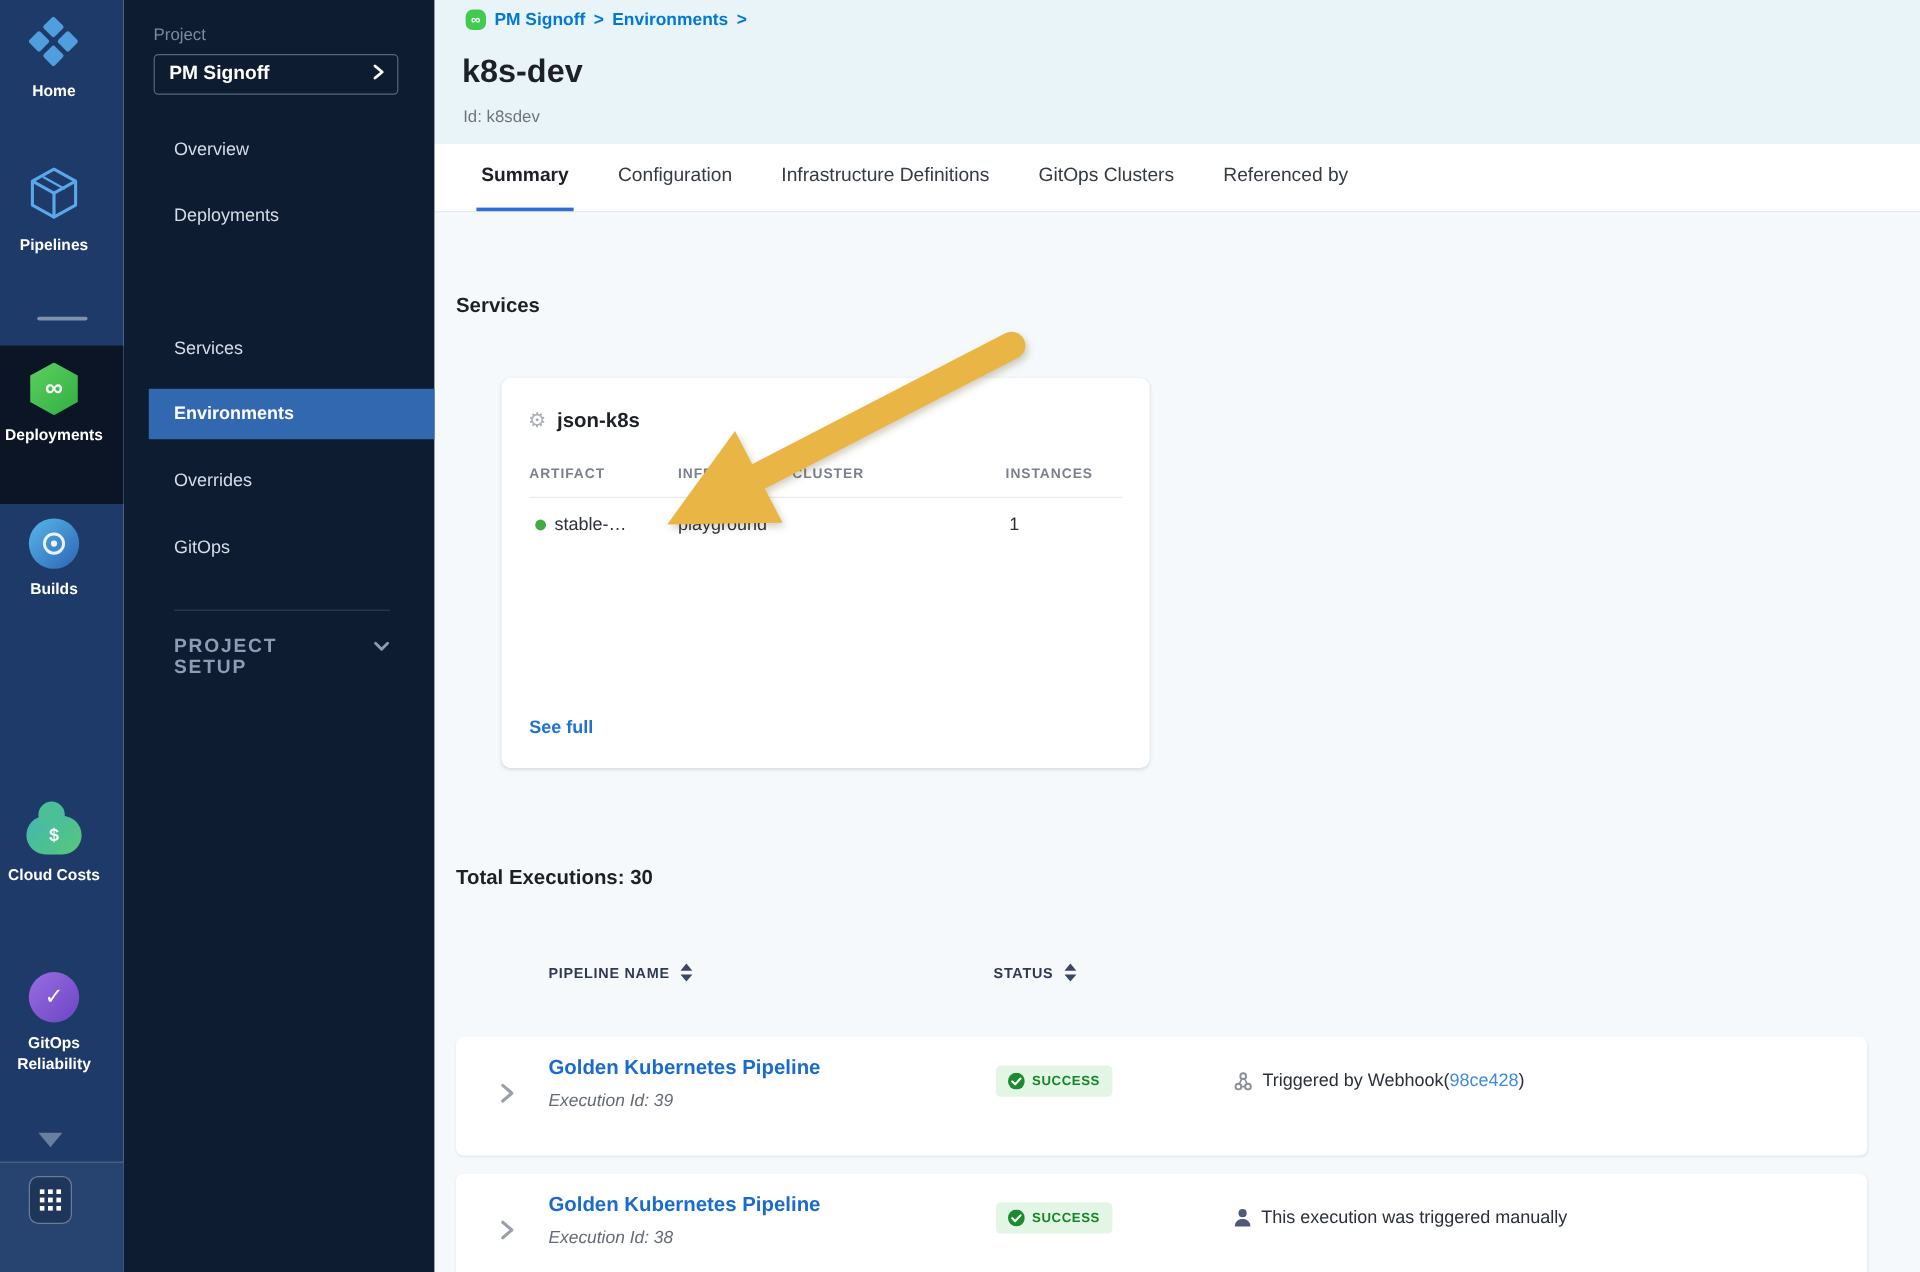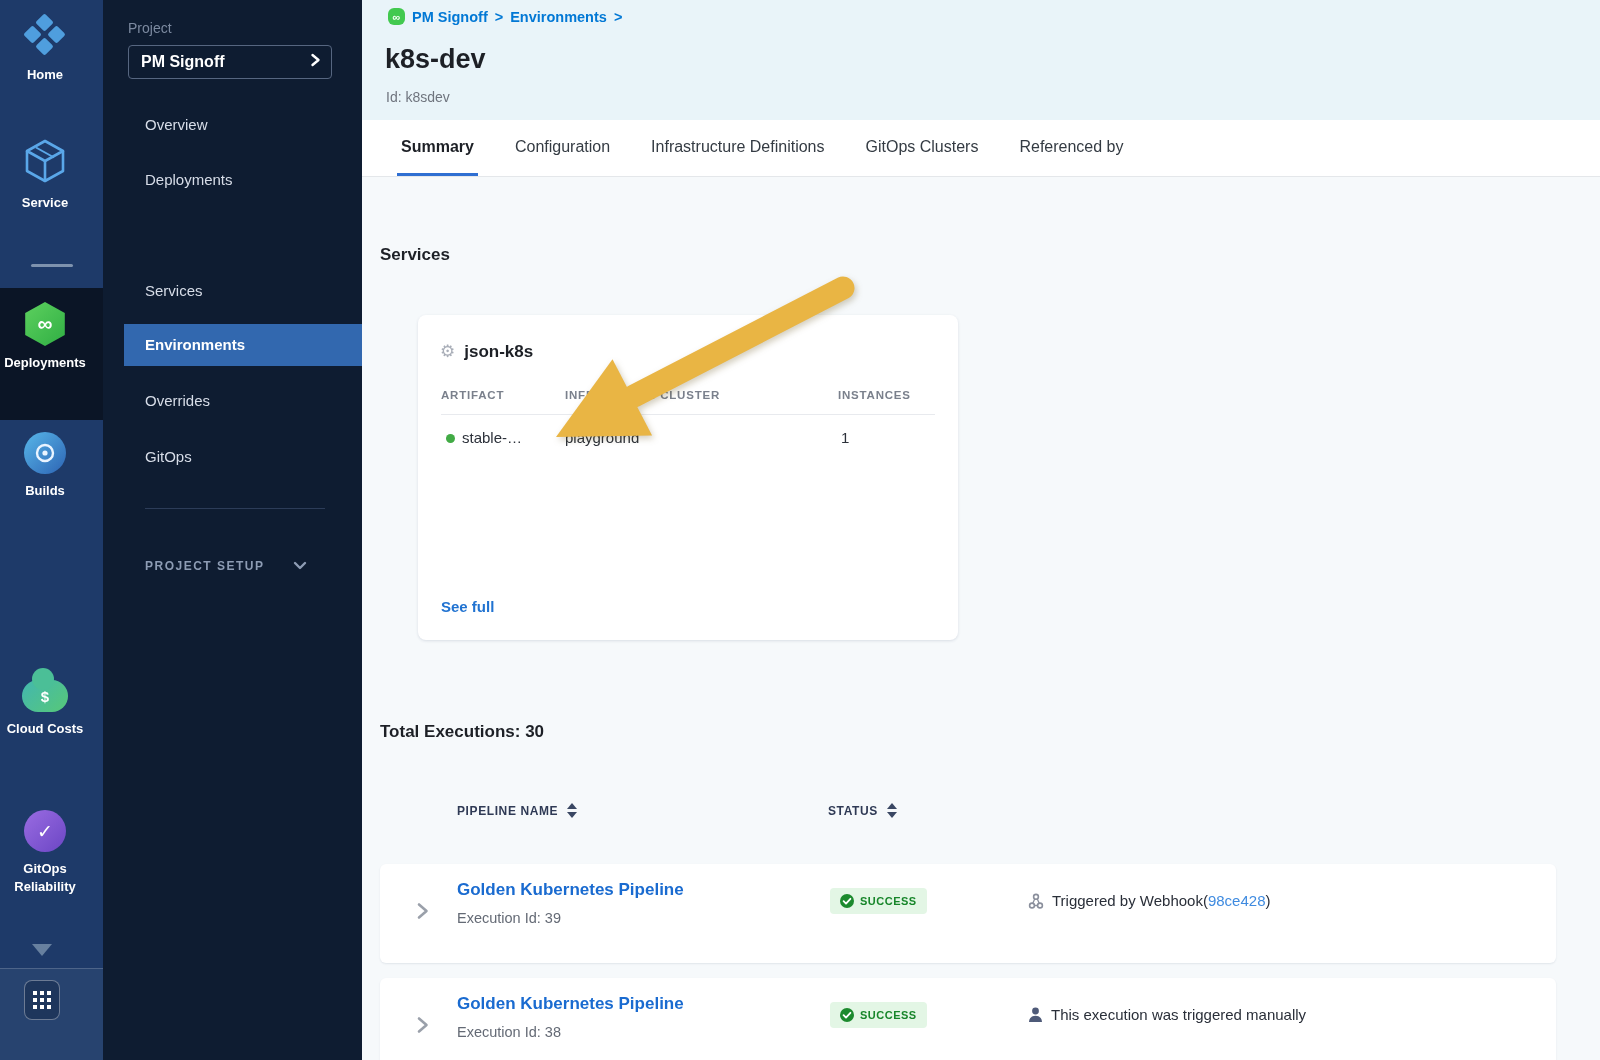--- a/index.html
+++ b/index.html
@@ -41,21 +41,21 @@
   .psb-label { position:absolute; left:25px; top:20px; color:#7c8aa0; font-size:14px; }
   .proj-select { position:absolute; left:25px; top:45px; width:204px; height:34px;
     border:1px solid #566680; border-radius:4px; display:flex; align-items:center; cursor:pointer; }
   .proj-select .val { color:#fff; font-weight:700; font-size:16px; padding-left:12px; flex:1; }
   .proj-select .chev { margin-right:10px; }
   .psb-item { position:absolute; left:0; width:243px; height:42px; line-height:42px;
     color:#d7dde8; font-size:15px; padding-left:42px; cursor:pointer; }
   .psb-item.active { background:#3268af; color:#fff; font-weight:600; left:21px; width:238px; padding-left:21px; border-radius:0; }
   .psb-divider { position:absolute; left:42px; top:508px; width:180px; height:1px; background:#2c3c58; }
   .psb-setup { position:absolute; left:42px; top:530px; width:180px; color:#8d9cb4;
-    font-size:12px; font-weight:700; letter-spacing:1.5px; cursor:pointer; display:flex; gap:28px;margin-top:29px; }
+    font-size:16px; font-weight:700; letter-spacing:1.5px; cursor:pointer; display:flex; gap:28px; }
 
   
   .main { position:absolute; left:362px; top:0; width:1238px; height:1060px; }
   .mheader { position:absolute; left:0; top:0; width:1238px; height:120px; background:#e9f4f9; }
   .crumbs { position:absolute; left:26px; top:8px; display:flex; align-items:center; gap:7px;
     color:#0278d5; font-size:14.5px; font-weight:600; }
   .cd-dot { width:17px; height:17px; border-radius:6px; background:#42c94f; color:#fff;
     display:flex; align-items:center; justify-content:center; font-size:11px; font-weight:700; }
   .crumb { cursor:pointer; }
   .page-title { position:absolute; left:23px; top:44px; font-size:27px; font-weight:600; color:#1d2026; }
@@ -84,21 +84,21 @@
   .arrow-svg { position:absolute; left:0; top:0; width:1238px; height:883px; pointer-events:none; z-index:5;
     filter:drop-shadow(2px 3px 3px rgba(80,60,0,.25)); }
 
   .exec-total { position:absolute; left:18px; top:545px; font-size:17px; font-weight:700; color:#1d2026; }
   .tbl-head { position:absolute; top:626px; font-size:12px; font-weight:700; color:#2f3a55;
     letter-spacing:.6px; display:flex; align-items:center; gap:9px; }
   .exec-row { position:absolute; left:18px; width:1176px; background:#fff; border-radius:6px;
     box-shadow:0 1px 2px rgba(40,60,90,.10); cursor:pointer; }
   .row-chev { position:absolute; left:36px; top:38px; }
   .pipe-name { position:absolute; left:77px; top:16px; font-size:17px; font-weight:700; color:#1a6bd0; cursor:pointer; }
-  .exec-id { position:absolute; left:77px; top:46px; font-size:14.5px; color:#646a75; }
+  .exec-id { position:absolute; left:77px; top:46px; font-size:14.5px; color:#646a75;font-style:italic; }
   .badge { position:absolute; left:450px; top:24px; height:26px; background:#e3f6e5; border-radius:4px;
     display:flex; align-items:center; gap:6px; padding:0 10px; }
   .badge span { font-size:11px; font-weight:800; color:#17862a; letter-spacing:.5px; }
   .trigger { position:absolute; left:648px; top:28px; display:flex; align-items:center; gap:8px;
     font-size:15px; color:#2a2f39; }
   .trig-link { color:#3f8be0; cursor:pointer; }
 </style>
 </head>
 <body>
 
@@ -123,21 +123,21 @@
 
     <div class="rail-item" style="top:138px">
       <span class="rail-icon">
         <svg width="44" height="46" viewBox="0 0 44 46" fill="none" stroke="#5aa7e9" stroke-width="2.6" stroke-linejoin="round">
           <path d="M22 3 40 13 22 23 4 13Z"></path>
             <path d="M40 13V33L22 43V23"></path>
             <path d="M4 13V33L22 43"></path>
           <path d="M13 9.5 31 19.5" stroke-width="2"></path>
         </svg>
       </span>
-      <span class="rail-label">Service</span>
+      <span class="rail-label">Pipelines</span>
     </div>
 
     <div class="rail-collapse-line"></div>
 
     <div class="rail-item" style="top:302px">
       <span class="rail-icon hex" style="margin:0 auto 8px">
         <span>∞</span>
       </span>
       <span class="rail-label">Deployments</span>
     </div>

